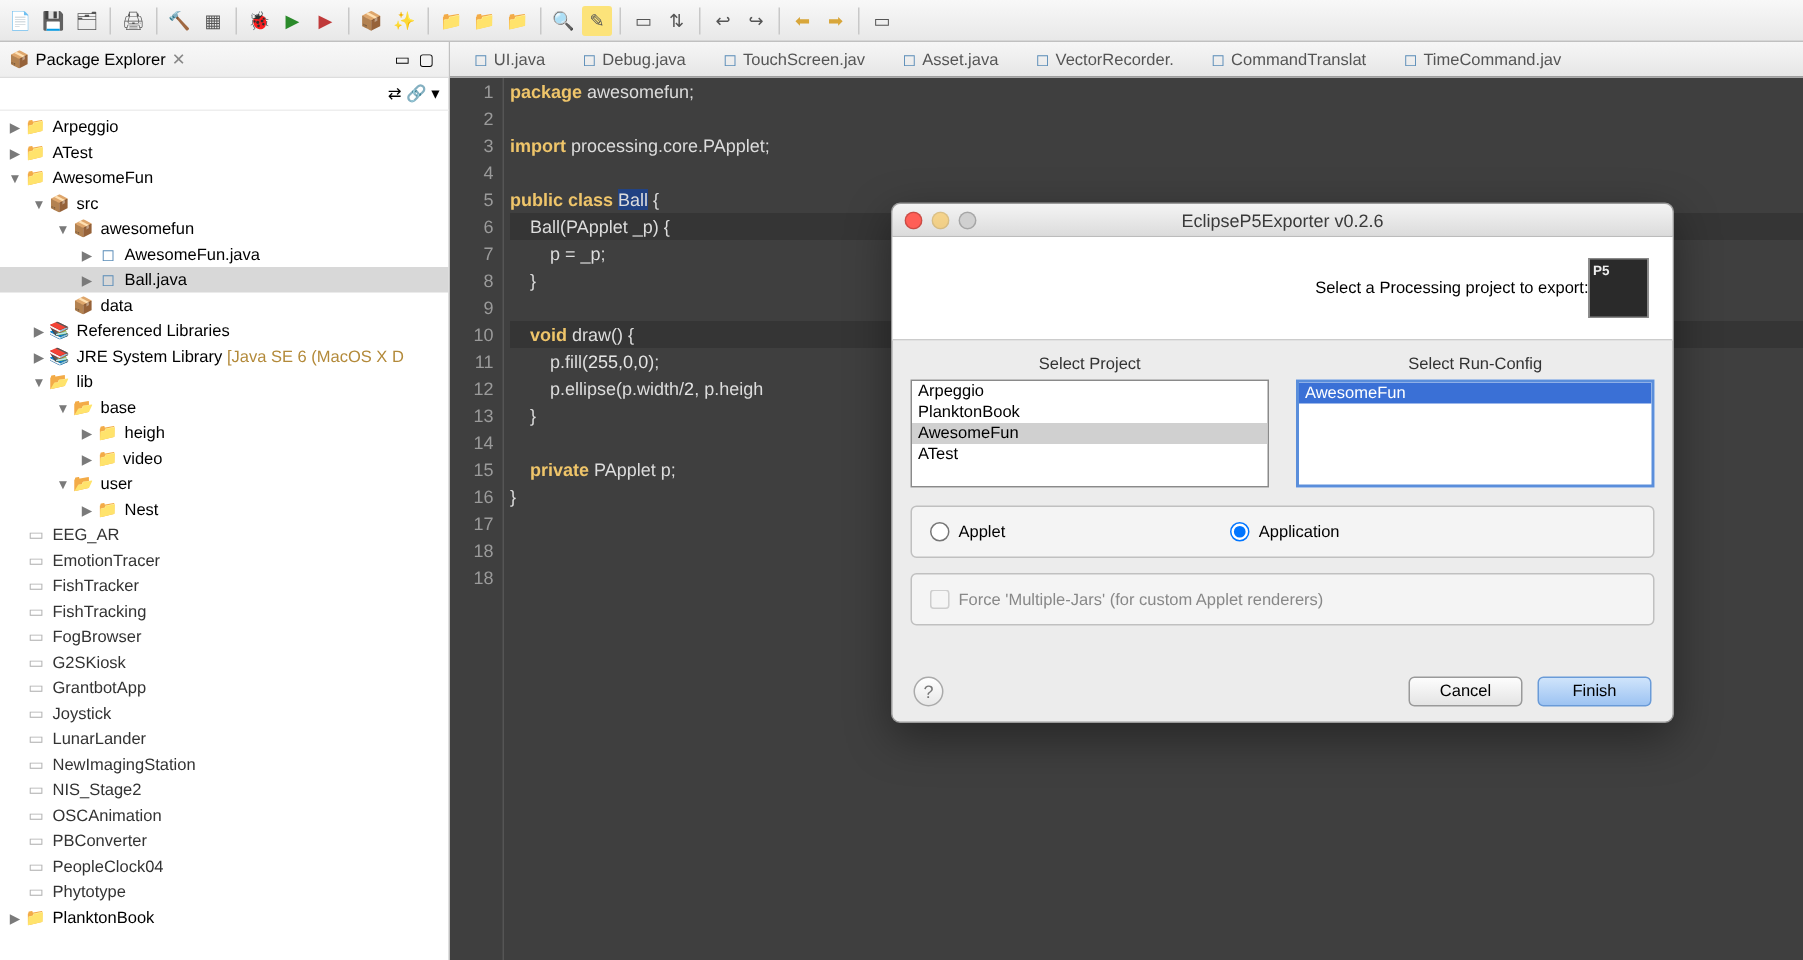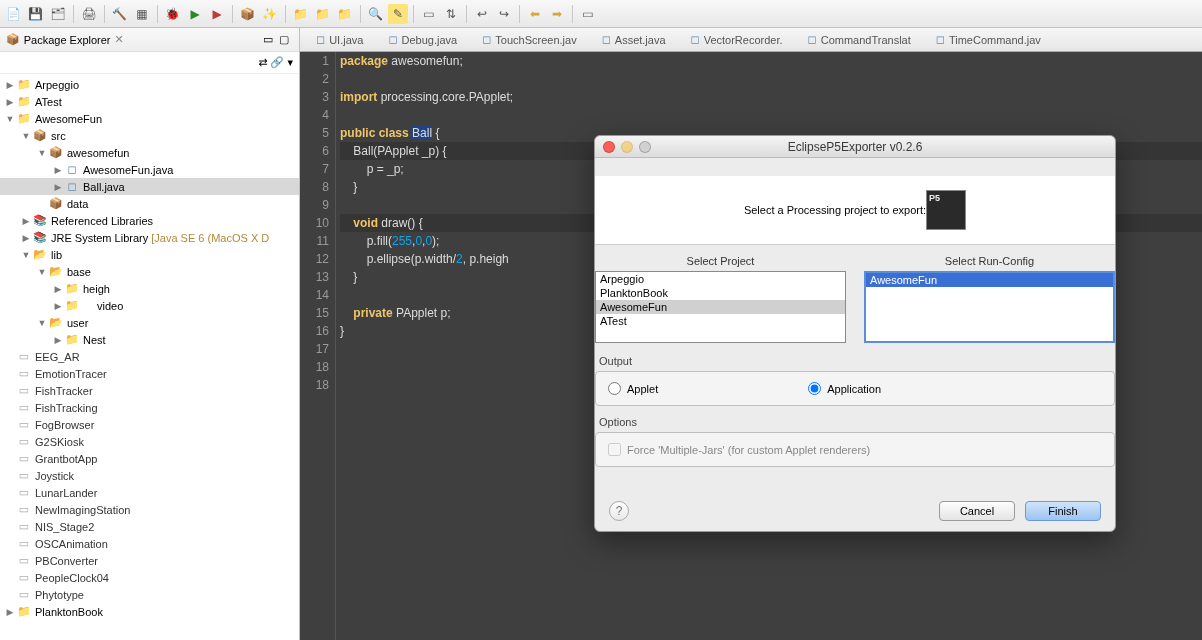--- a/index.html
+++ b/index.html
@@ -29,32 +29,32 @@
 .lib { color:#8a7a5a; }
 .closed { color:#b0b0b0; }
 
 .editor { flex: 1; display: flex; flex-direction: column; background: #3f3f3f; }
 .tabs { height: 24px; background: linear-gradient(#f6f6f6,#e6e6e6); display: flex; align-items: center; border-bottom:1px solid #aaa; padding-left:4px; gap:0; }
 .tab { padding: 3px 12px; font-size: 11px; color: #555; display:flex; align-items:center; gap:4px; border-right:1px solid transparent; }
 .code-wrap { display:flex; flex:1; }
 .gutter { width:36px; background:#3f3f3f; color:#9a9a9a; font: 12px/18px Menlo, Consolas, monospace; text-align:right; padding:0 6px 0 0; border-right:1px solid #555;}
 .code { flex:1; font: 12px/18px Menlo, Consolas, monospace; padding-left:4px; white-space:pre; color:#dcdcdc; }
 .kw { color:#efc56a; font-weight:bold; }
-.num { color:#0ea5e9; }
+.num { color:#e5e5e5; }
 .hl { background:#214283; }
 .curline { background: rgba(0,0,0,0.15); display:inline-block; width:100%; }
 
 .dialog { position:absolute; left:594px; top:135px; width:522px; background:#ececec; border:1px solid #9a9a9a; border-radius:6px; box-shadow:0 10px 30px rgba(0,0,0,0.4); }
 .dlg-title { height:22px; background:linear-gradient(#f4f4f4,#dcdcdc); border-bottom:1px solid #bcbcbc; border-radius:6px 6px 0 0; display:flex; align-items:center; position:relative; }
 .traffic { display:flex; gap:6px; margin-left:8px;}
 .tl { width:12px; height:12px; border-radius:50%; border:1px solid rgba(0,0,0,0.2);}
 .tl.red{background:#ff5f57;} .tl.yel{background:#febc2e; opacity:0.5;} .tl.grn{background:#d0d0d0;}
 .dlg-title-text{position:absolute; left:0; right:0; text-align:center; font-size:12px; color:#3a3a3a;}
-.dlg-banner { background:#fff; padding:14px 16px; display:flex; align-items:center; justify-content:center; border-bottom:1px solid #ccc;margin-top:18px;}
-.dlg-body { padding: 10px 0 14px; }
+.dlg-banner { background:#fff; padding:14px 16px; display:flex; align-items:center; justify-content:flex-end; border-bottom:1px solid #ccc;}
+.dlg-body { padding: 10px 12px 14px; }
 .sel-cols { display:flex; gap:18px; margin-bottom:12px; }
 .sel-col { flex:1; }
 .sel-head { text-align:center; font-size:11px; color:#333; margin-bottom:4px;}
 .sel-box { border:1px solid #8a8a8a; background:#fff; height:72px; overflow:auto; font-size:11px;}
 .sel-box.blue { border:2px solid #5a8edb; }
 .sel-item { padding:1px 4px; }
 .sel-item.on { background:#d0d0d0; }
 .sel-item.blue-on { background:#3a70d6; color:#fff; }
 .group { margin-bottom:10px; }
 .group-label { font-size:11px; color:#444; margin:2px 0 4px 4px; }
@@ -190,21 +190,21 @@
           <span style="margin-left: 3px;">base</span>
         </div>
         <div class="tree-row" style="padding-left: 52px;">
           <span class="arrow">▶</span>
           <span class="ticon folder">📁</span>
           <span style="margin-left: 3px;">heigh</span>
         </div>
         <div class="tree-row" style="padding-left: 52px;">
           <span class="arrow">▶</span>
           <span class="ticon folder">📁</span>
-          <span style="margin-left: 17px;">video</span>
+          <span style="margin-left: 2px;">video</span>
         </div>
         <div class="tree-row" style="padding-left: 36px;">
           <span class="arrow">▼</span>
           <span class="ticon folder-open">📂</span>
           <span style="margin-left: 3px;">user</span>
         </div>
         <div class="tree-row" style="padding-left: 52px;">
           <span class="arrow">▶</span>
           <span class="ticon folder">📁</span>
           <span style="margin-left: 3px;">Nest</span>
@@ -375,34 +375,32 @@
           </div>
       </div>
       <div class="sel-col">
         <div class="sel-head">Select Run-Config</div>
         <div class="sel-box blue" id="rclist">
             <div class="sel-item blue-on">AwesomeFun</div>
           </div>
       </div>
     </div>
     <div class="group">
-      <div class="group-label">Output</div>
       <div class="group-box">
         <label class="radio">
           <input type="radio" name="out" style="">
             <span>Applet</span>
         </label>
         <label class="radio" style="margin-left:120px;justify-content:center;">
           <input type="radio" name="out" checked="" style="">
             <span>Application</span>
         </label>
       </div>
     </div>
     <div class="group">
-      <div class="group-label">Options</div>
       <div class="group-box">
         <label class="check" style="color:#888;">
           <input type="checkbox" disabled="" style="">
             <span>Force 'Multiple-Jars' (for custom Applet renderers)</span>
         </label>
       </div>
     </div>
   </div>
   <div class="dlg-foot">
     <div class="help">?</div>

